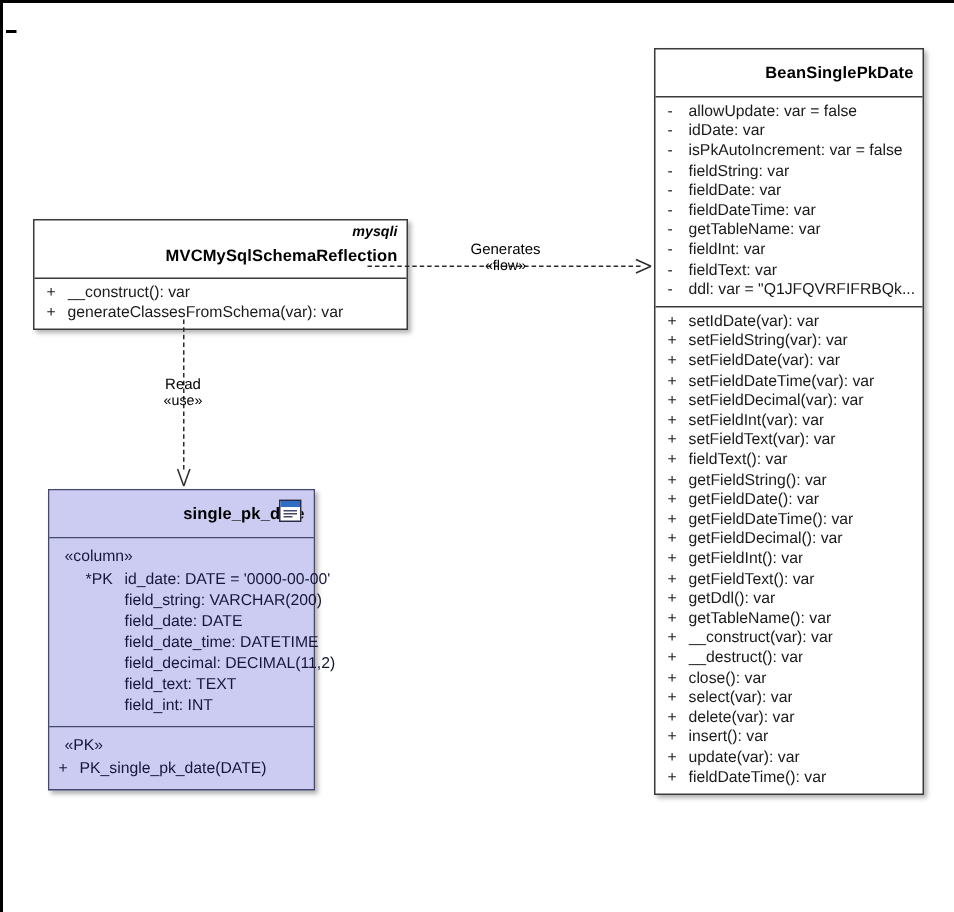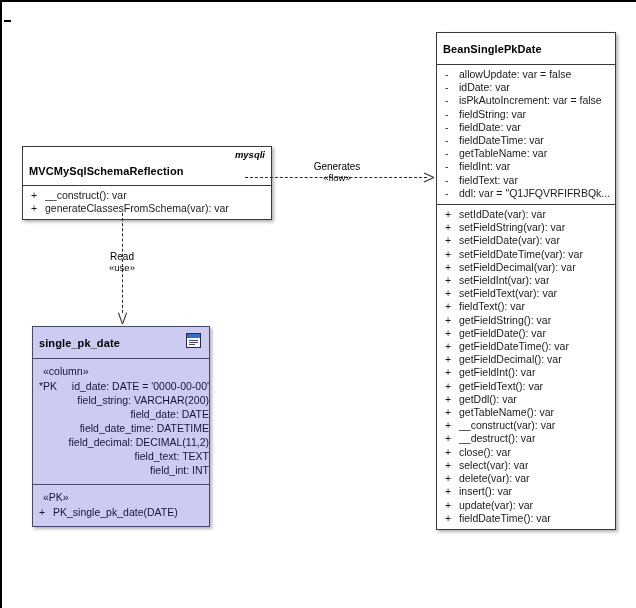--- a/index.html
+++ b/index.html
@@ -42,21 +42,21 @@
   .uml-box {
     position: absolute;
     background: #ffffff;
     border: 1px solid #3a3a3a;
     box-shadow: 2px 2px 3px rgba(0,0,0,0.30);
     box-sizing: border-box;
   }
   .uml-box .hdr {
     position: relative;
     padding: 4px 6px 5px 6px;
-    text-align: left;
+    text-align: right;
   }
   .uml-box .title {
     font-size: 11px;
     font-weight: bold;
     color: #000000;
     letter-spacing: 0.1px;
   }
   .stereo-corner {
     position: absolute;
     right: 6px;
@@ -131,23 +131,22 @@
     font-size: 10.5px;
     color: #16163a;
     padding: 0 0 1px 10px;
     line-height: 14px;
   }
   #table-box .col-row {
     font-size: 10.5px;
     color: #16163a;
     line-height: 14px;
     white-space: nowrap;
-    padding-left: 6px;
+    padding-left: 24px;
     display: flex;
-    justify-content: space-between;
   }
   #table-box .col-row .key {
     display: inline-block;
     width: 26px;
     flex: 0 0 26px;
     text-align: left;
   }
   #table-box .col-row .cname { display: inline-block; }
 
   

